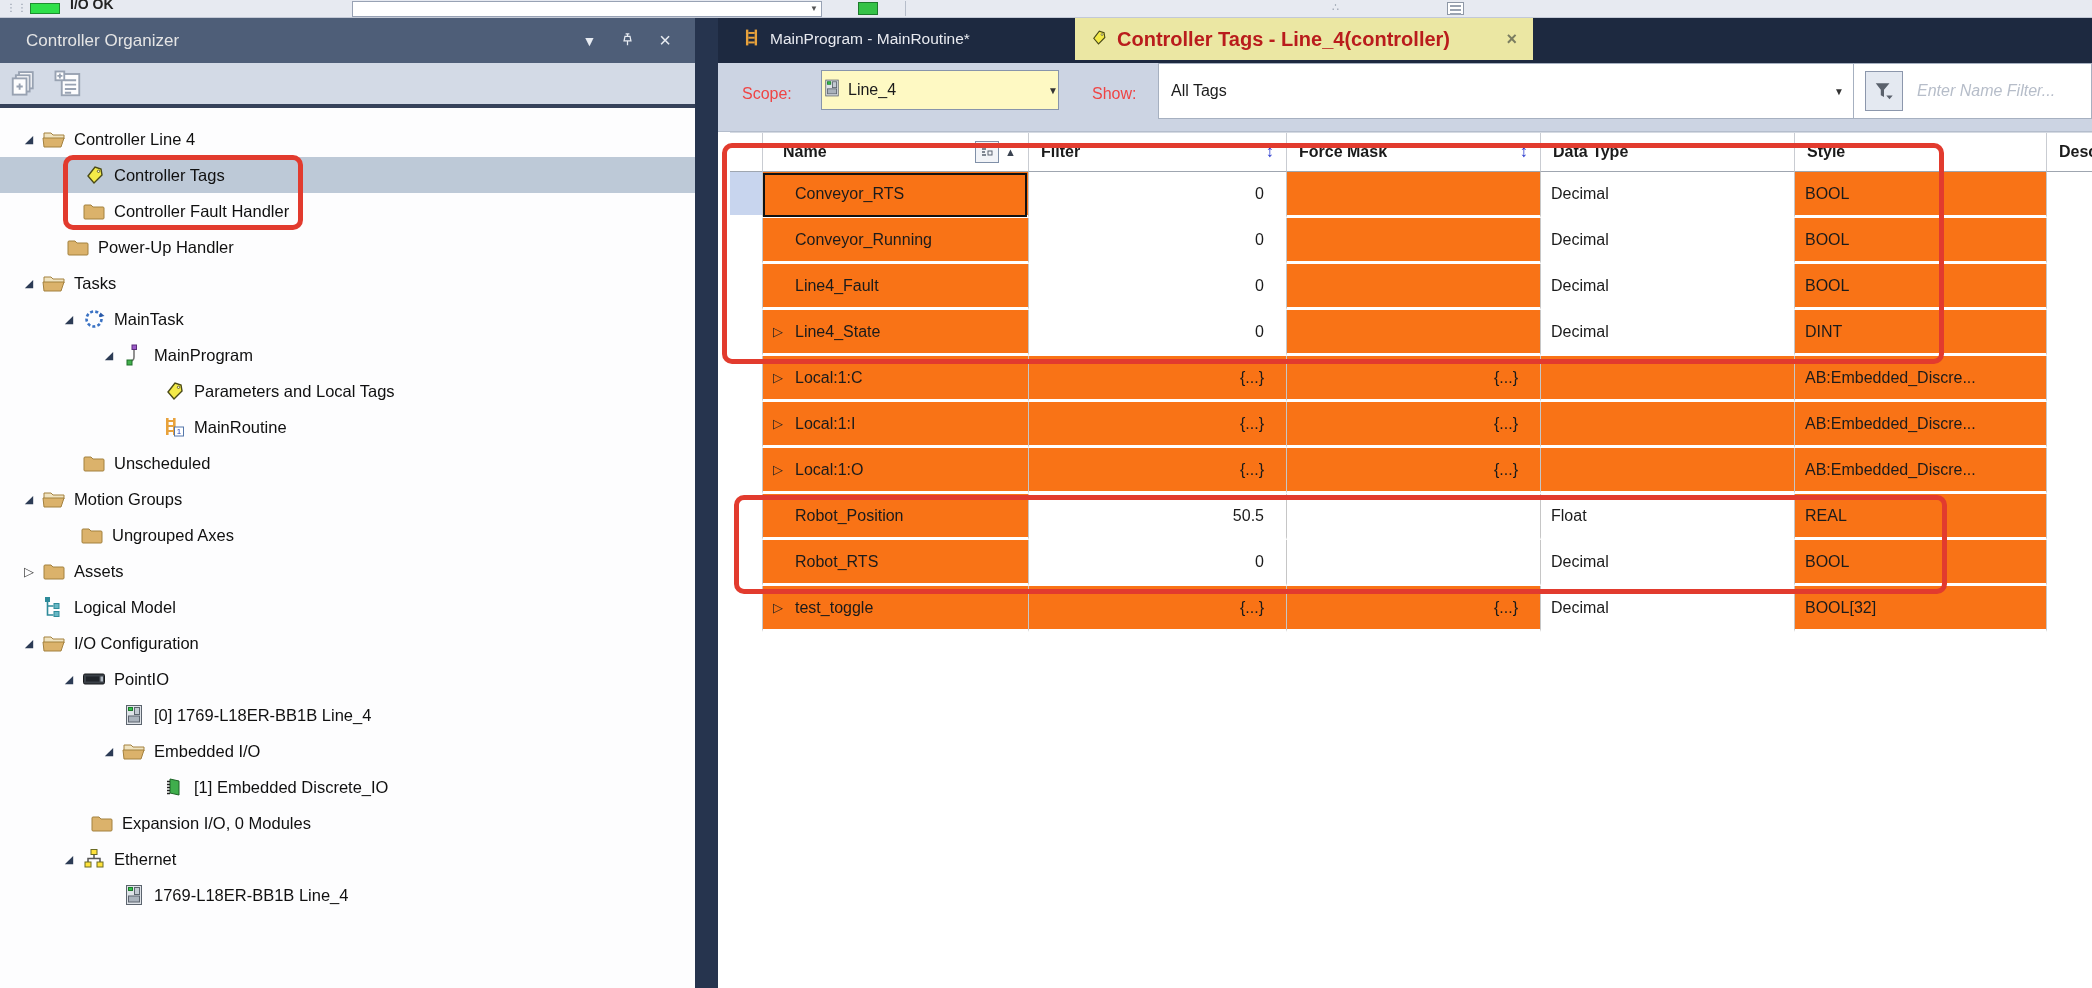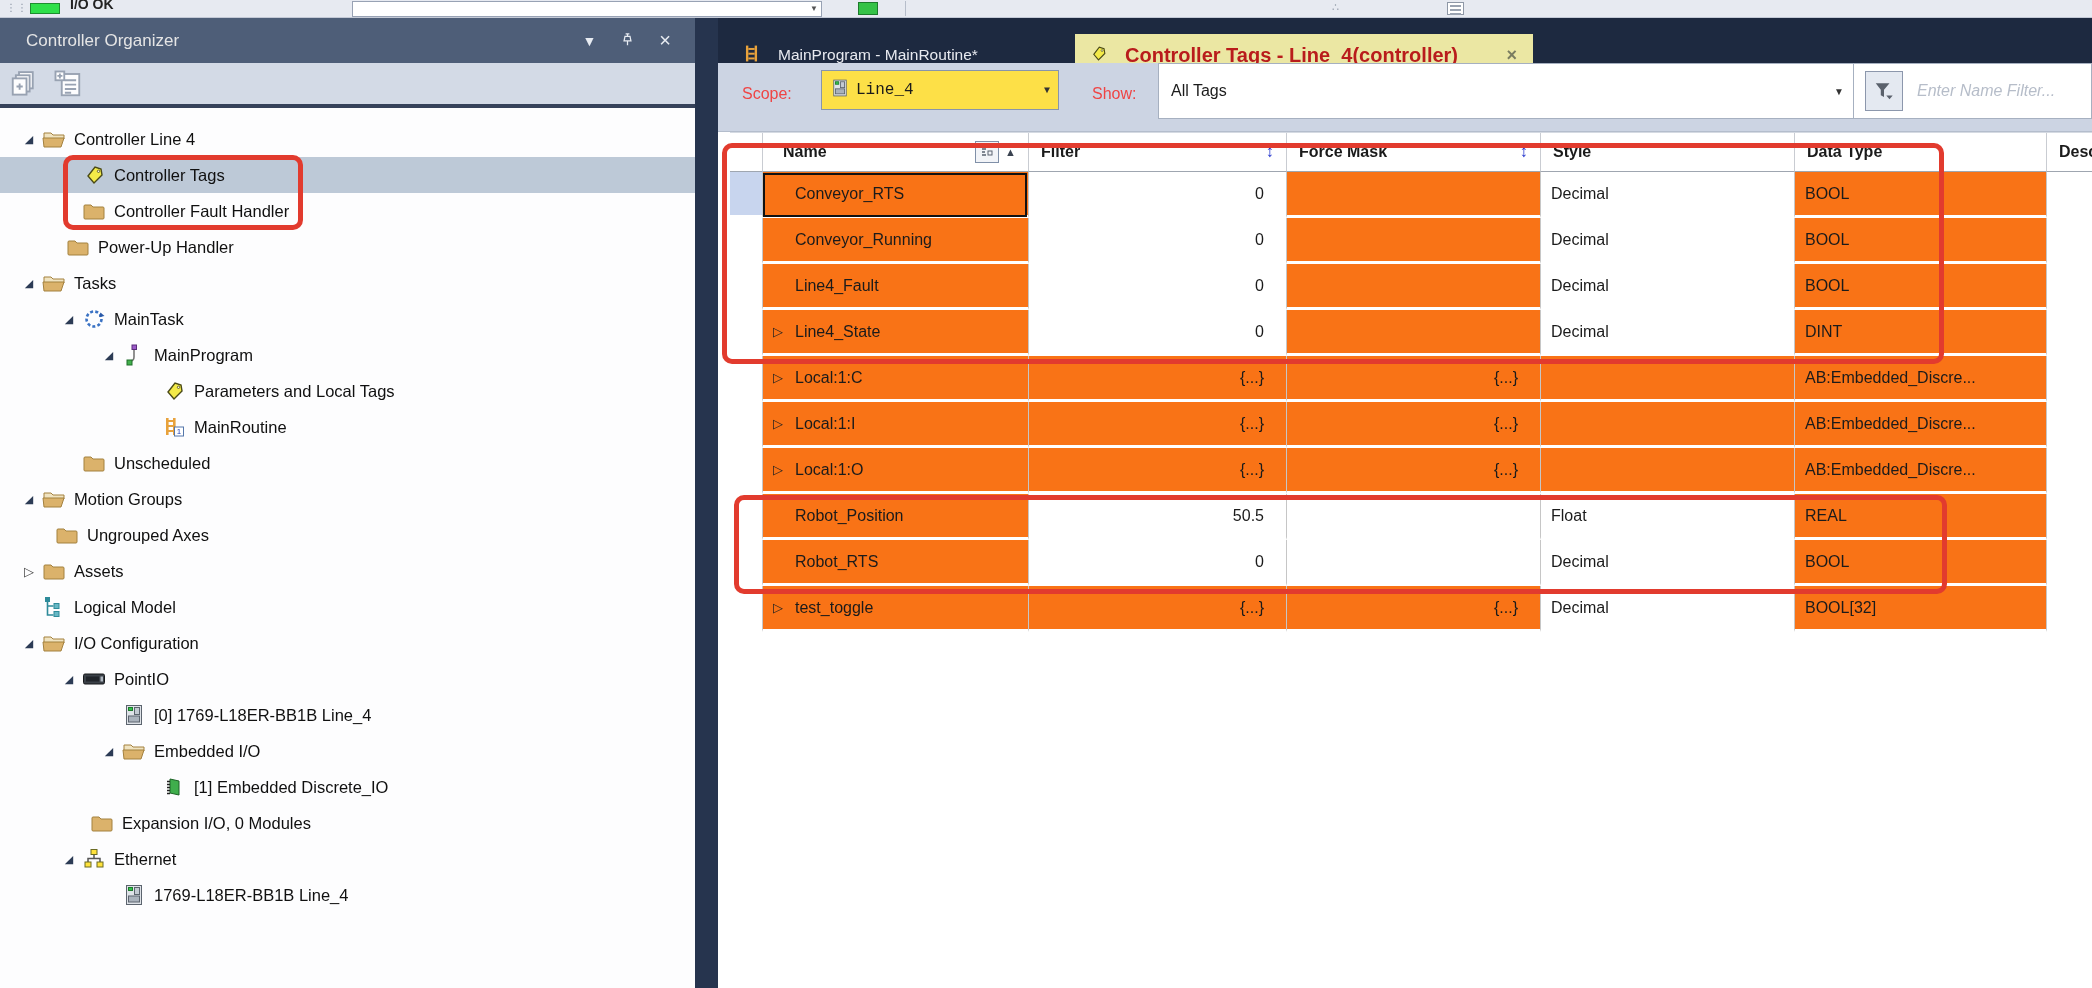--- a/index.html
+++ b/index.html
@@ -34,31 +34,31 @@
   .tree-arrow.hollow{color:#444;font-size:13px;}
   .tree-icon{width:24px;height:24px;flex:0 0 24px;margin-right:8px;}
   .tree-icon svg{width:24px;height:24px;display:block;}
   .tree-label{font-size:16.5px;color:#101010;}
 
   .splitter{position:absolute;left:695px;top:18px;width:23px;height:970px;background:#26344e;}
 
   
   .right-panel{position:absolute;left:718px;top:18px;width:1374px;height:970px;background:#fff;}
   .tab-bar{position:absolute;left:0;top:0;width:1374px;height:45px;background:#1d2940;}
-  .tab{position:absolute;top:16px;height:42px;display:flex;align-items:center;gap:17px;padding:0 14px;cursor:default;}
+  .tab{position:absolute;top:0;height:42px;display:flex;align-items:center;gap:9px;padding:0 14px;cursor:default;}
   .tab svg{width:19px;height:19px;}
   .tab1{left:10px;width:347px;}
   .tab1 .lbl{color:#e8eaf0;font-size:15.5px;}
   .tab2{left:357px;width:458px;background:#ebe7a3;}
   .tab2 .lbl{color:#b91c1c;font-size:20px;font-weight:bold;flex:1;}
   .tab2 .close{color:#7a7d60;font-size:18px;font-weight:bold;padding:0 2px;}
 
   .scope-row{position:absolute;left:0;top:45px;width:1374px;height:69px;background:#ccd4e3;border-bottom:1px solid #b4bdcc;}
   .ctl-label{position:absolute;top:45px;height:62px;display:flex;align-items:center;font-size:16px;color:#ef4444;}
-  .scope-combo{position:absolute;left:103px;top:52px;width:238px;height:40px;background:#fde047;border:1px solid #8895ab;display:flex;align-items:center;padding:0 8px;gap:6px;font-family:Liberation Mono, monospace;}
+  .scope-combo{position:absolute;left:103px;top:52px;width:238px;height:40px;background:#fef9c3;border:1px solid #8895ab;display:flex;align-items:center;padding:0 0;gap:6px;}
   .scope-combo svg{width:20px;height:20px;}
   .scope-combo .val{font-size:16px;flex:1;}
   .dd-arrow{font-size:10px;color:#333;}
   .show-area{position:absolute;left:440px;top:45px;width:934px;height:56px;background:#fff;border:1px solid #a6b0c0;}
   .show-area .val{position:absolute;left:12px;top:0;height:54px;display:flex;align-items:center;font-size:16px;}
   .show-area .dd-arrow{position:absolute;left:675px;top:22px;}
   .show-area .vsep{position:absolute;left:694px;top:0;width:1px;height:54px;background:#a6b0c0;}
   .filter-btn{position:absolute;left:706px;top:7px;width:38px;height:40px;background:#e4e9f1;border:1px solid #8c97ac;display:flex;align-items:center;justify-content:center;}
   .filter-btn svg{width:22px;height:22px;}
   .filter-ph{position:absolute;left:758px;top:0;height:54px;display:flex;align-items:center;font-size:16px;font-style:italic;color:#b6bdc9;}
@@ -249,21 +249,21 @@
       <div class="tree-row" style="padding-left: 16px;">
         <span class="tree-arrow">◢</span>
         <span class="tree-icon">
           <svg viewBox="0 0 24 24">
             <path d="M2 6h7l2 2h11v4H2z" fill="#f0e3c0" stroke="#a3813f"></path>
             <path d="M1 11h21l-3 9H2z" fill="#dbb26b" stroke="#a3813f"></path>
           </svg>
         </span>
         <span class="tree-label">Motion Groups</span>
       </div>
-      <div class="tree-row" style="padding-left: 29px;">
+      <div class="tree-row" style="padding-left: 29px; margin-left: 25px;">
         <span class="tree-arrow"></span>
         <span class="tree-icon">
           <svg viewBox="0 0 24 24">
             <path d="M2 7c0-.6.4-1 1-1h6l2 2h10c.6 0 1 .4 1 1v10c0 .6-.4 1-1 1H3c-.6 0-1-.4-1-1z" fill="#dbb26b" stroke="#a3813f"></path>
           </svg>
         </span>
         <span class="tree-label">Ungrouped Axes</span>
       </div>
       <div class="tree-row" style="padding-left: 16px;">
         <span class="tree-arrow hollow">▷</span>
@@ -446,24 +446,24 @@
         </div>
         <div class="hcell">
           <span>Filter</span>
           <span class="mon-arrow">↕</span>
         </div>
         <div class="hcell">
           <span>Force Mask</span>
           <span class="mon-arrow">↕</span>
         </div>
         <div class="hcell">
+          <span>Data Type</span>
+        </div>
+        <div class="hcell">
           <span>Style</span>
-        </div>
-        <div class="hcell">
-          <span>Data Type</span>
         </div>
         <div class="hcell">
           <span>Description</span>
         </div>
       </div>
       <div id="grid-rows">
           <div class="grid-row">
             <div class="cell gutter sel"></div>
             <div class="cell name muted focus noarrow">
               <span>Conveyor_RTS</span>

